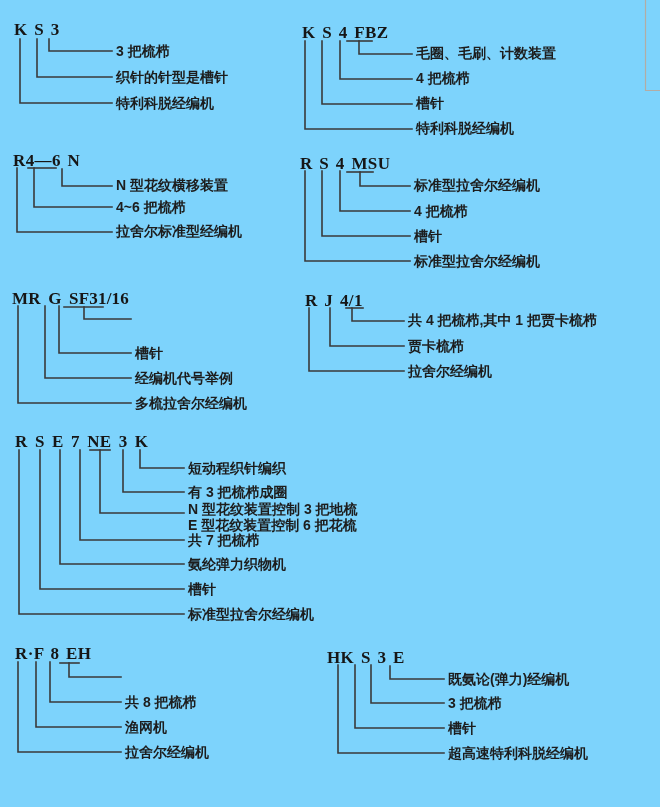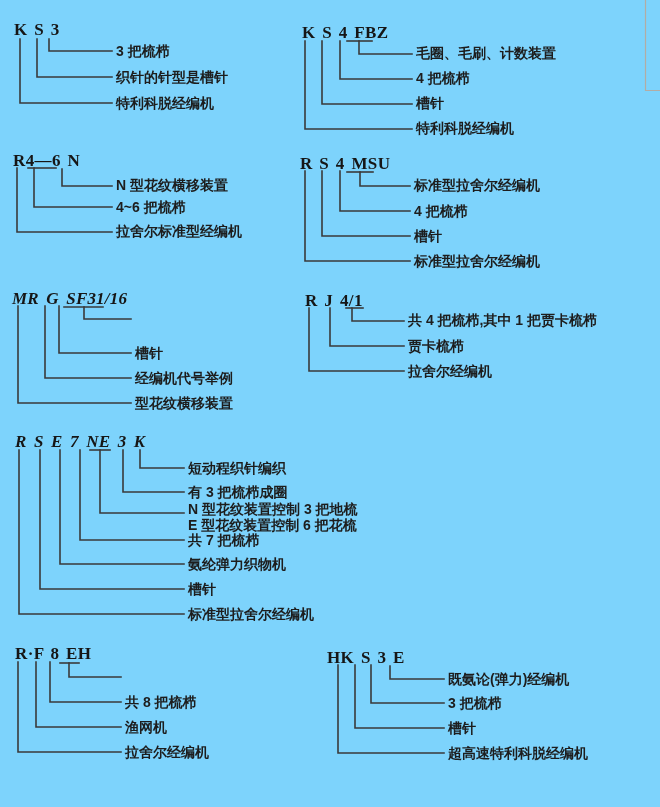--- a/index.html
+++ b/index.html
@@ -14,21 +14,21 @@
     position:absolute;
     font-family:"Liberation Serif", serif;
     font-weight:700;
     font-size:17px;
     color:#161616;
     white-space:pre;
     word-spacing:2px;
     letter-spacing:0.4px;
     line-height:17px;
   }
-  .code.tight { word-spacing:3px; letter-spacing:0.2px;font-style:italic; }
+  .code.tight { word-spacing:3px; letter-spacing:0.2px; }
   .lbl {
     position:absolute;
     font-size:14px;
     font-weight:600;
     color:#1d1d1d;
     white-space:pre;
     line-height:15px;
   }
   svg.lines {
     position:absolute; left:0; top:0;
@@ -142,21 +142,21 @@
 
   <div class="code" style="left:300px; top:155px">R S 4 MSU</div>
   <div class="lbl" style="left:414px; top:178px">标准型拉舍尔经编机</div>
   <div class="lbl" style="left:414px; top:204px">4 把梳栉</div>
   <div class="lbl" style="left:414px; top:229px">槽针</div>
   <div class="lbl" style="left:414px; top:254px">标准型拉舍尔经编机</div>
 
   <div class="code tight" style="left:12px; top:290px">MR G SF31/16</div>
   <div class="lbl" style="left:135px; top:346px">槽针</div>
   <div class="lbl" style="left:135px; top:371px">经编机代号举例</div>
-  <div class="lbl" style="left:135px; top:396px">型花纹横移装置</div>
+  <div class="lbl" style="left:135px; top:396px">多梳拉舍尔经编机</div>
 
   <div class="code" style="left:305px; top:292px">R J 4/1</div>
   <div class="lbl" style="left:408px; top:313px">共 4 把梳栉,其中 1 把贾卡梳栉</div>
   <div class="lbl" style="left:408px; top:339px">贾卡梳栉</div>
   <div class="lbl" style="left:408px; top:364px">拉舍尔经编机</div>
 
   <div class="code tight" style="left:15px; top:433px">R S E 7 NE 3 K</div>
   <div class="lbl" style="left:188px; top:461px">短动程织针编织</div>
   <div class="lbl" style="left:188px; top:485px">有 3 把梳栉成圈</div>
   <div class="lbl" style="left:188px; top:502px">N 型花纹装置控制 3 把地梳</div>

